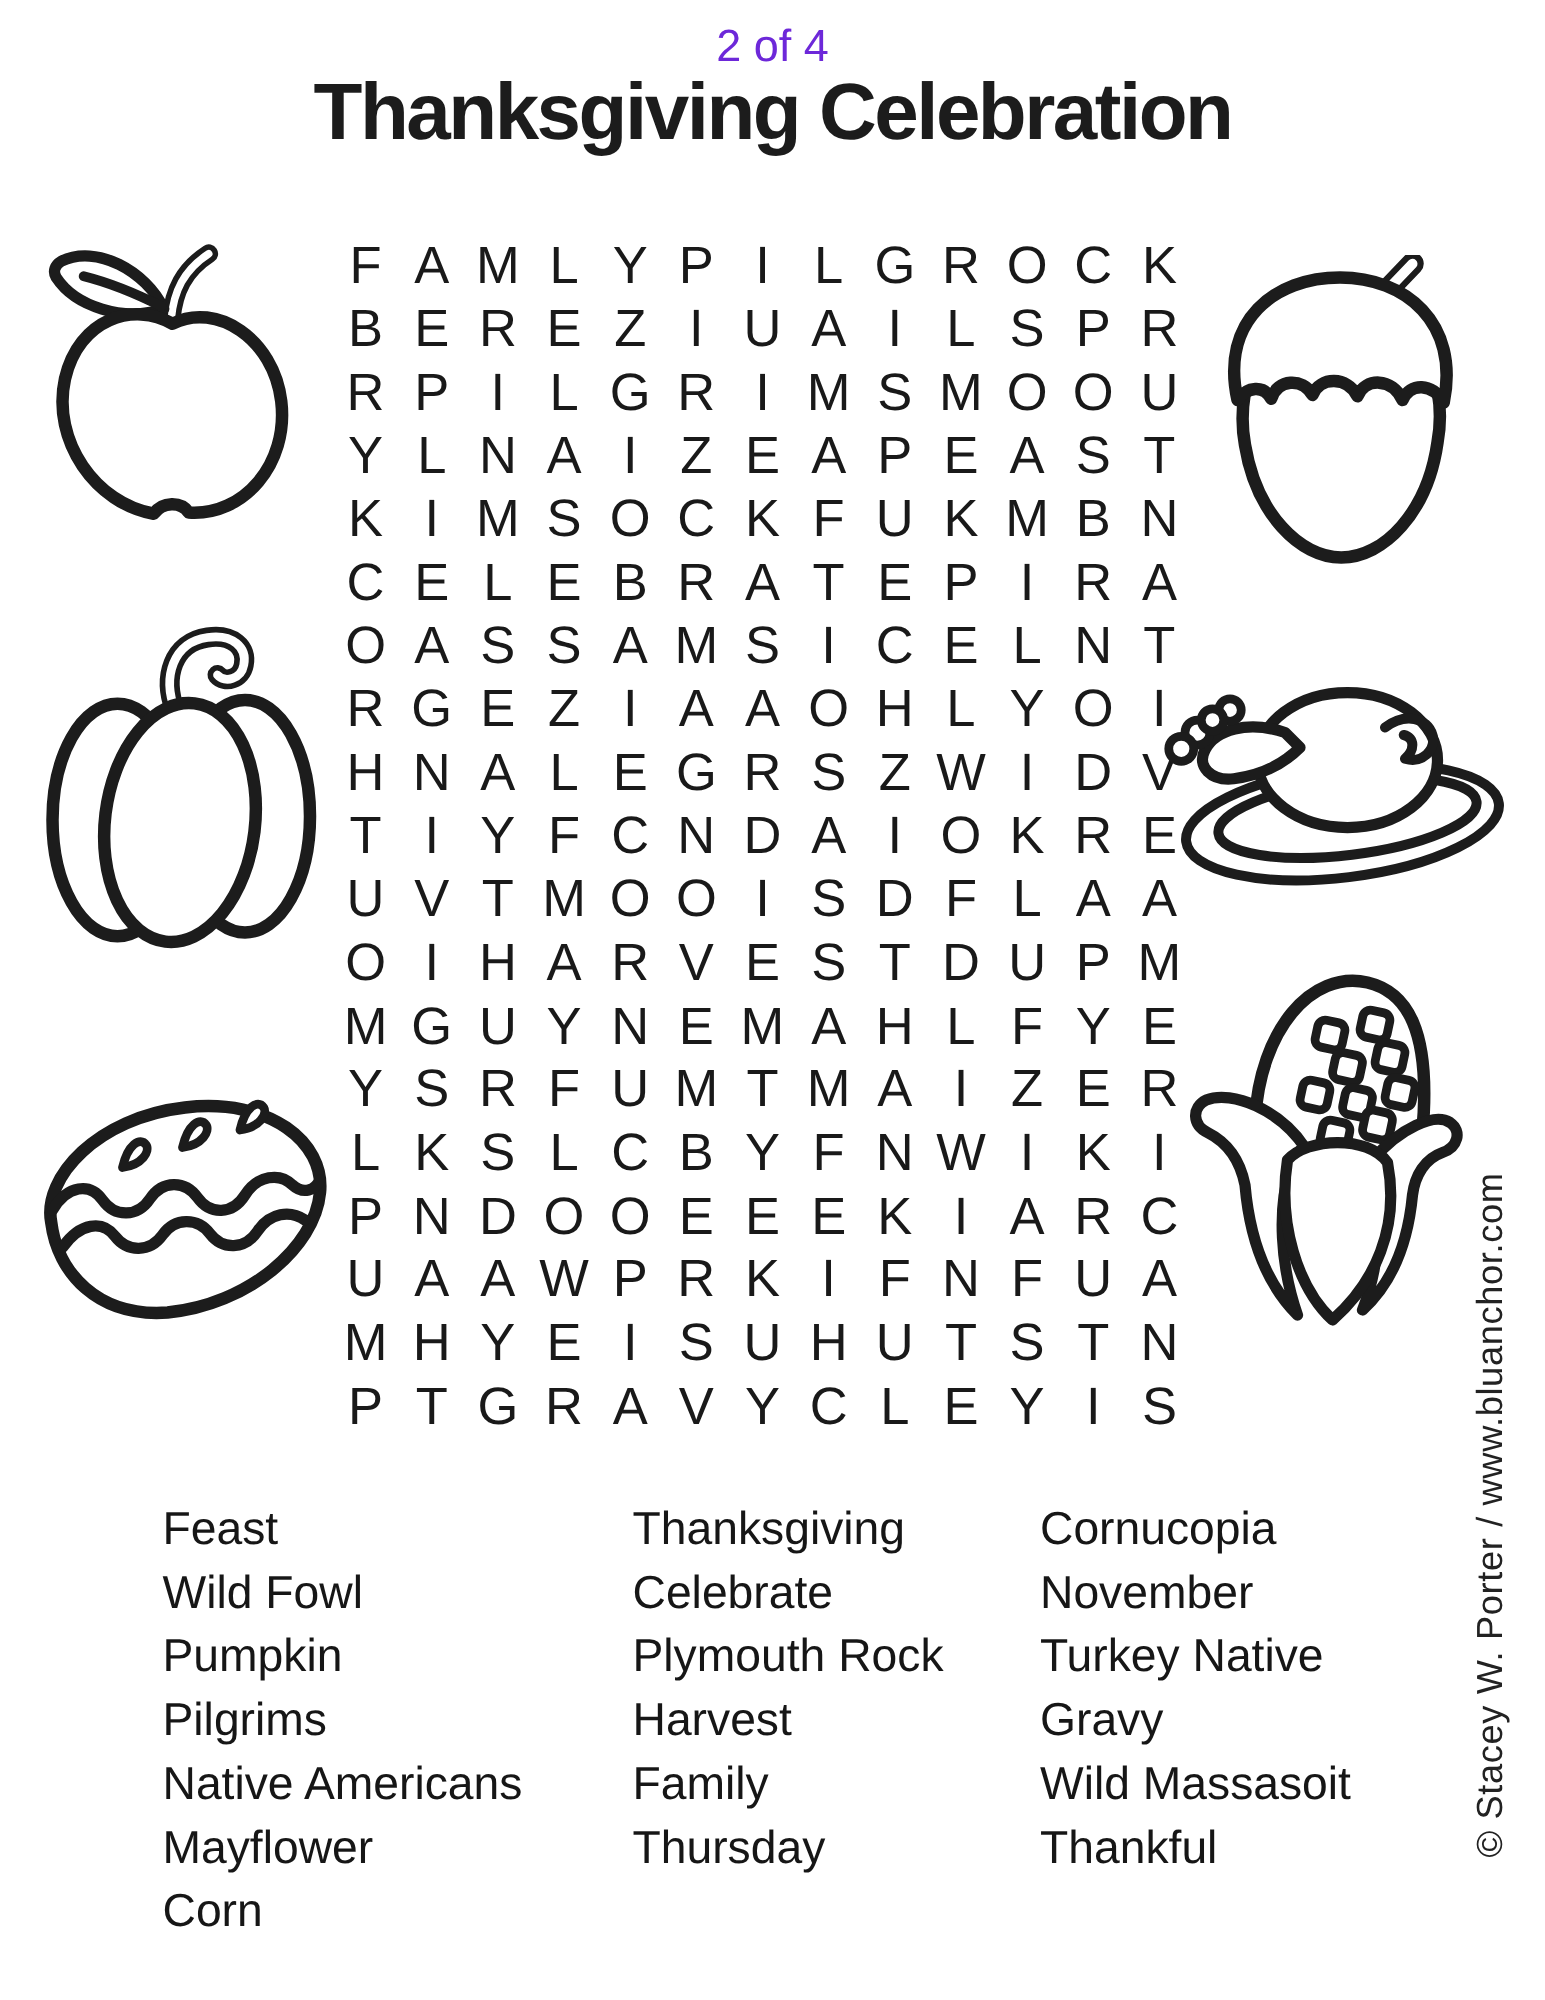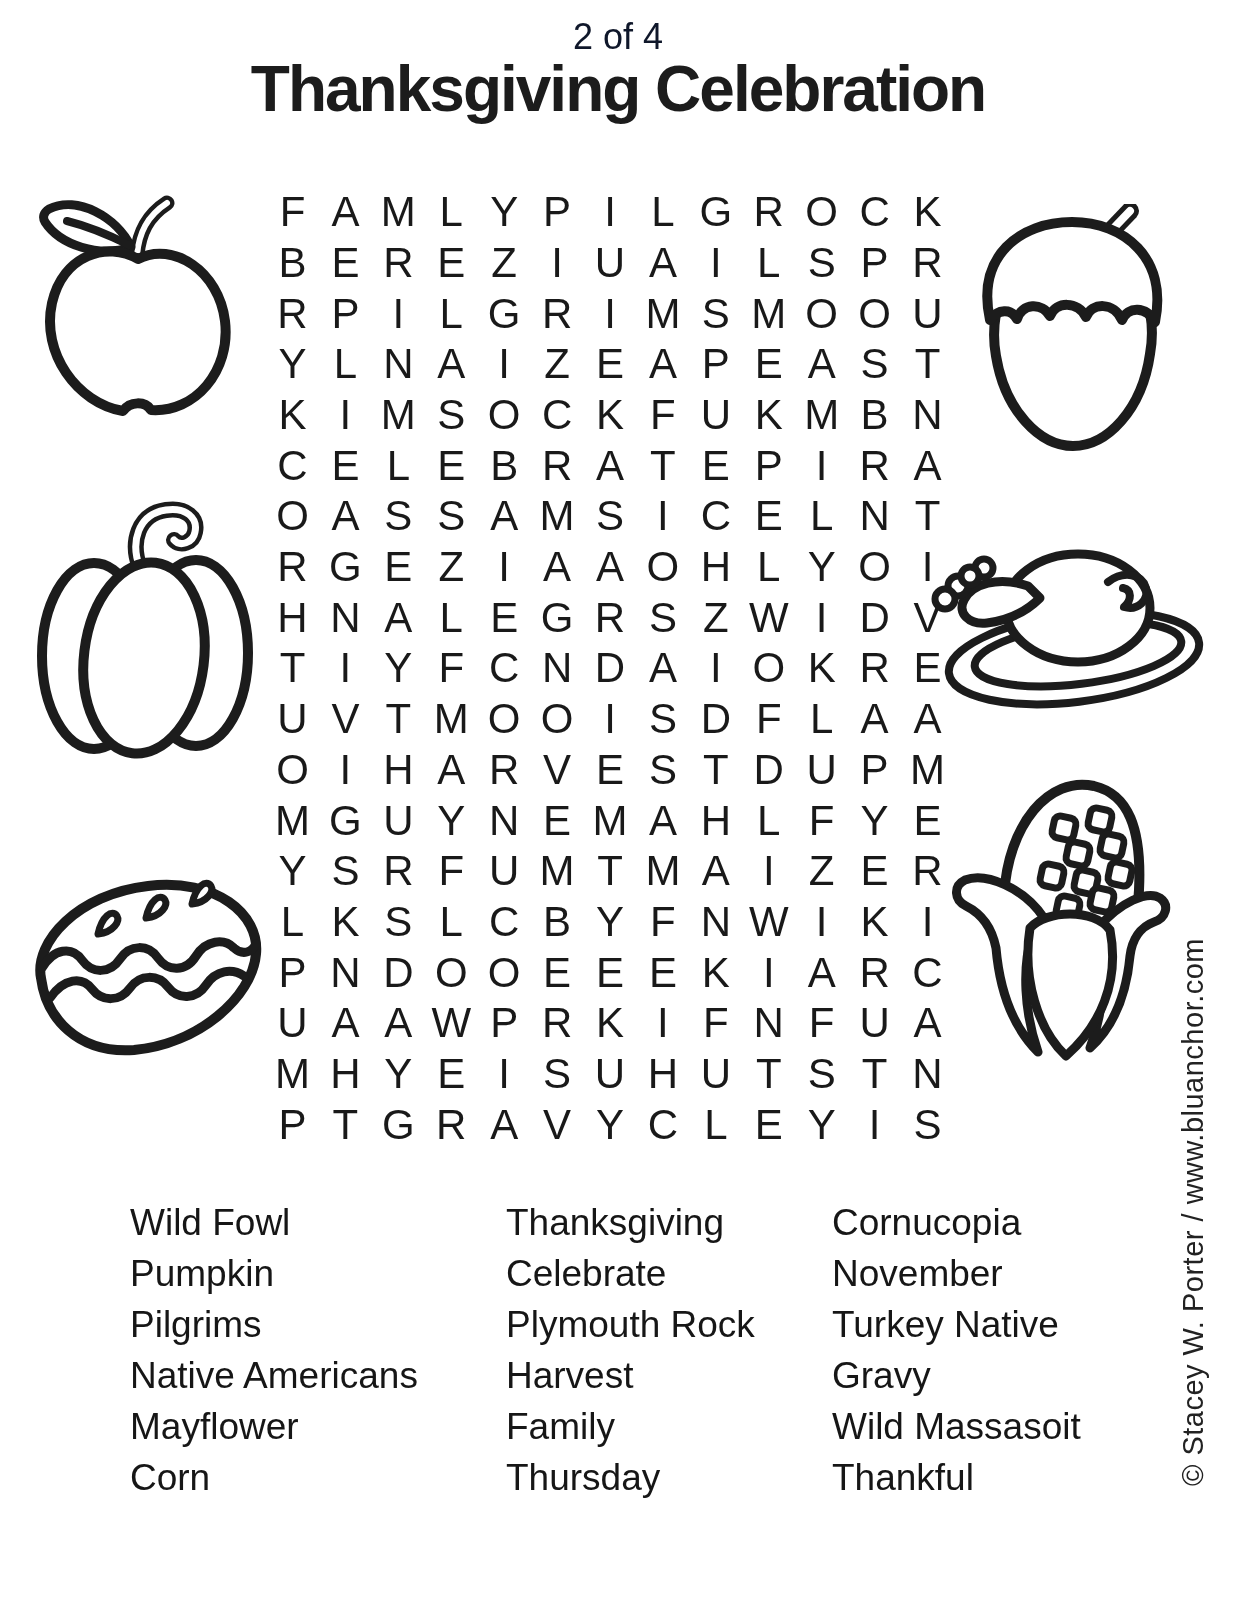--- a/index.html
+++ b/index.html
@@ -3,21 +3,21 @@
 <meta charset="utf-8">
 <style>
   html,body { margin:0; padding:0; }
   body {
     width:1236px; height:1600px; position:relative; overflow:hidden;
     background:#ffffff; color:#1c1c1c;
     font-family:"Liberation Sans", sans-serif;
   }
   .page-number {
     position:absolute; top:16px; left:0; width:1236px;
-    text-align:center; font-size:36px; font-weight:400; color:#0f172a;
+    text-align:center; font-size:36px; font-weight:400; color:#6d28d9;
   }
   .page-title {
     position:absolute; top:52px; left:0; width:1236px;
     text-align:center; font-size:64px; font-weight:700; letter-spacing:-2px;
   }
   .letter-grid {
     position:absolute; left:266px; top:187px; width:688px; height:963px;
     display:grid; grid-template-columns:repeat(13,1fr); grid-template-rows:repeat(19,1fr);
   }
   .cell {
@@ -292,20 +292,21 @@
     <div class="cell">Y</div>
     <div class="cell">C</div>
     <div class="cell">L</div>
     <div class="cell">E</div>
     <div class="cell">Y</div>
     <div class="cell">I</div>
     <div class="cell">S</div>
   </div>
 
 <div class="word-col c1">
+    <div class="word">Feast</div>
     <div class="word">Wild Fowl</div>
     <div class="word">Pumpkin</div>
     <div class="word">Pilgrims</div>
     <div class="word">Native Americans</div>
     <div class="word">Mayflower</div>
     <div class="word">Corn</div>
   </div>
 <div class="word-col c2">
     <div class="word">Thanksgiving</div>
     <div class="word">Celebrate</div>

